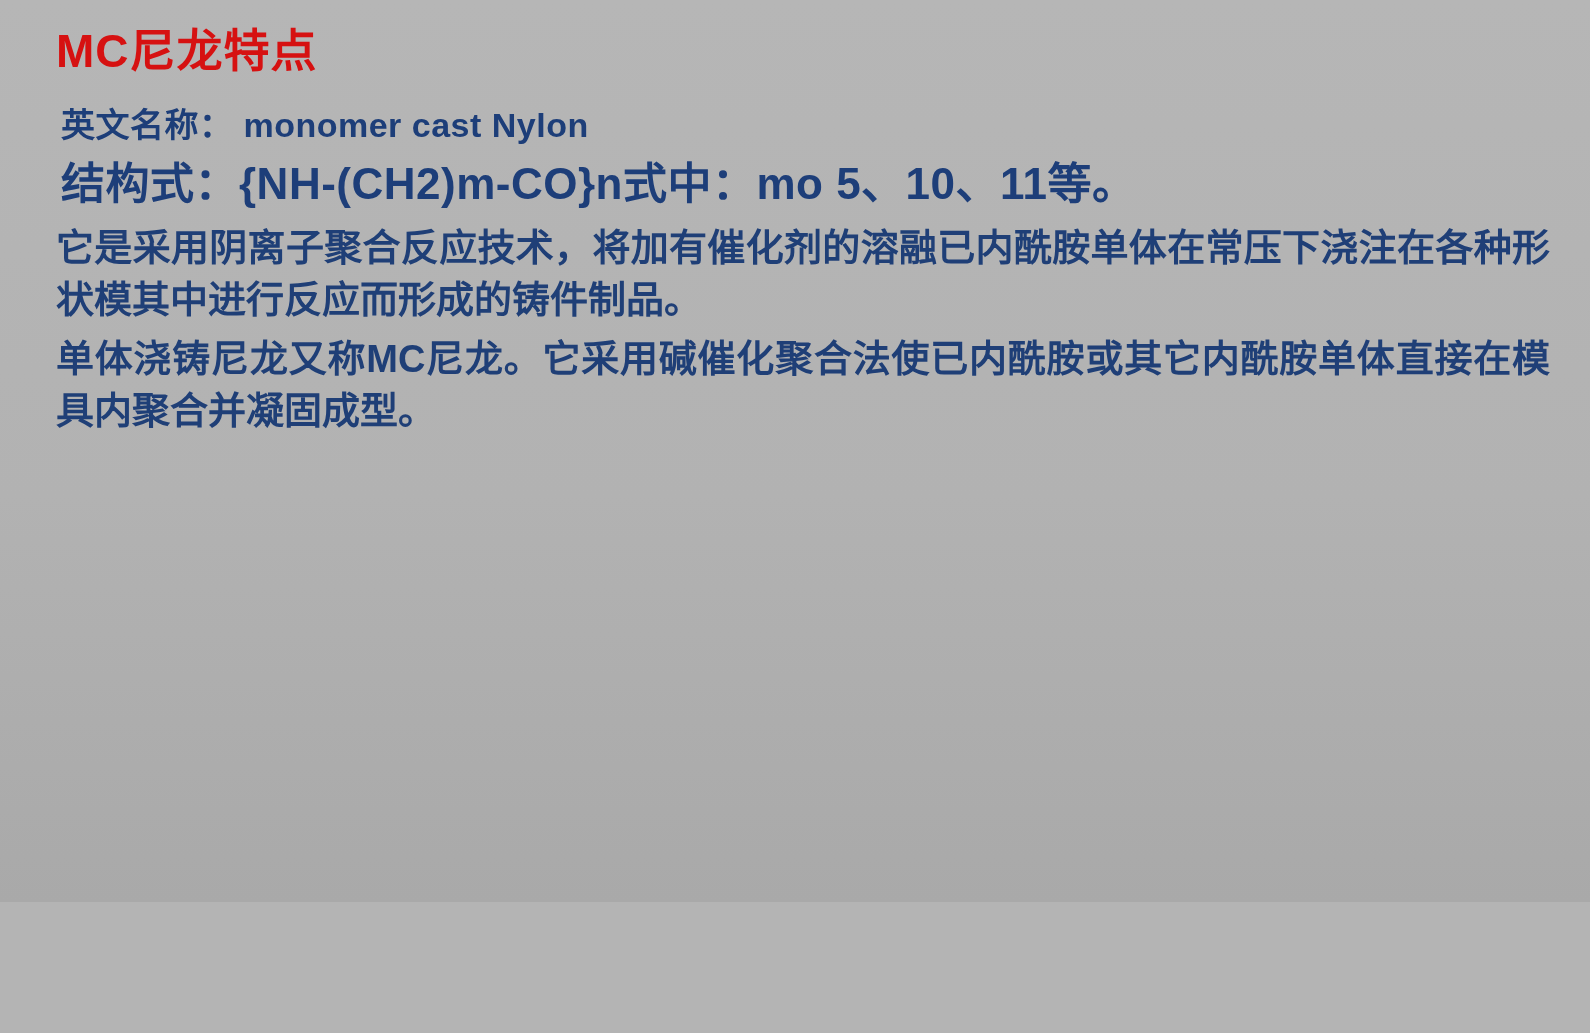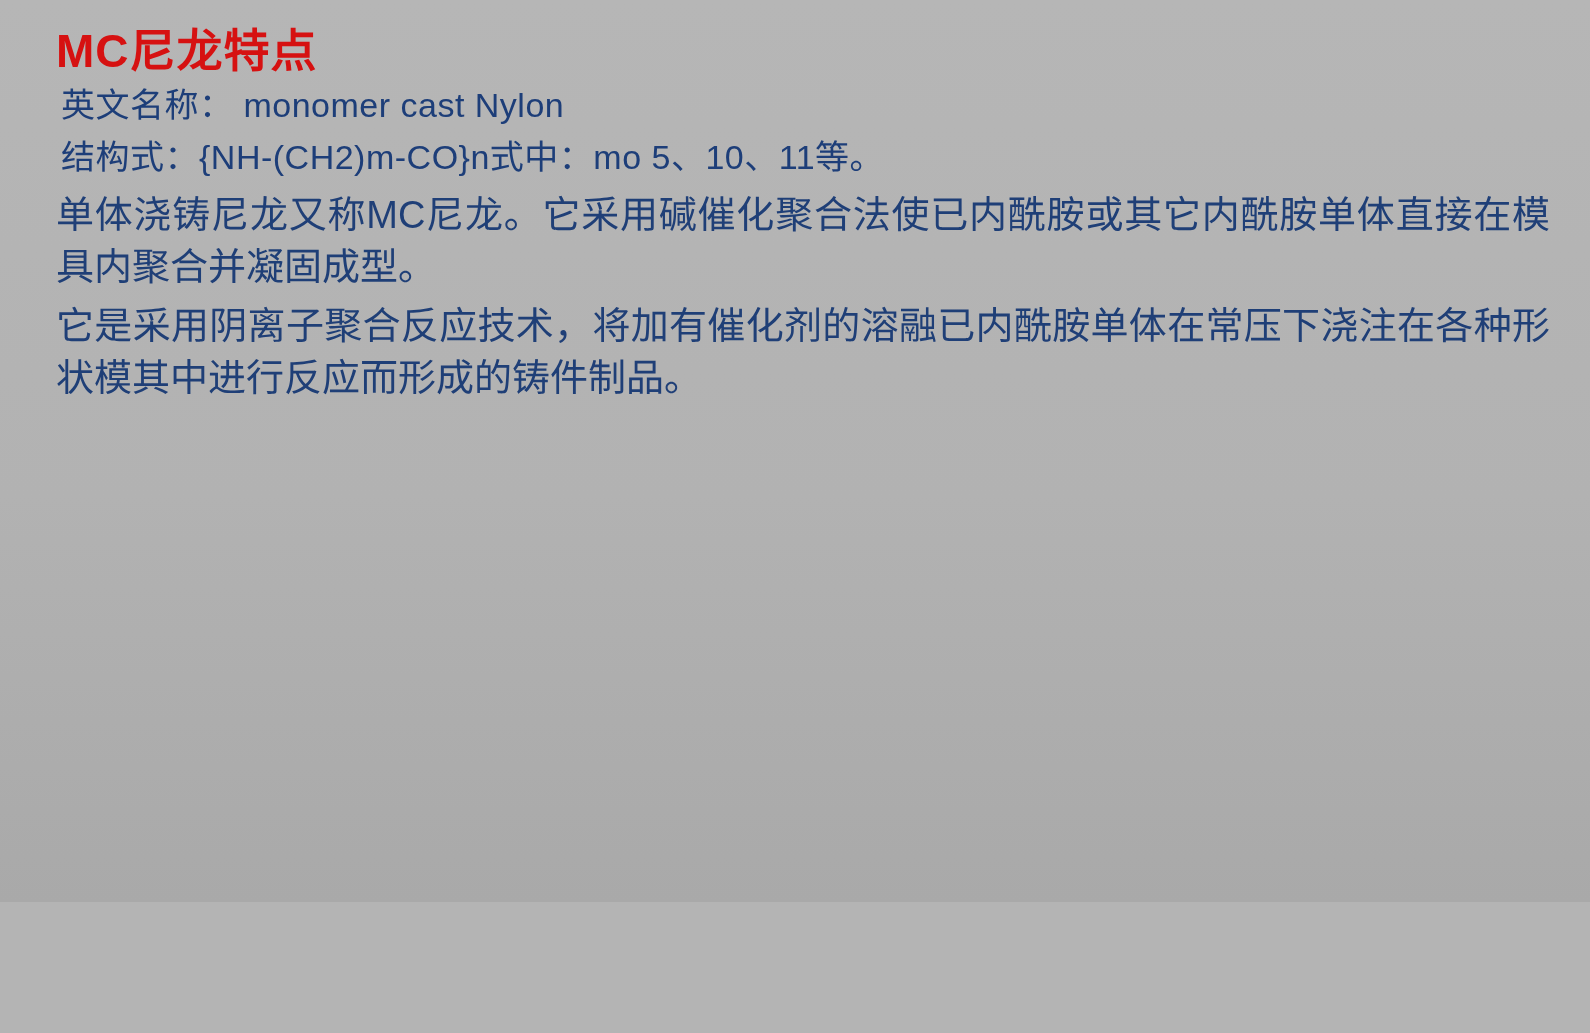--- a/index.html
+++ b/index.html
@@ -27,36 +27,37 @@
     top: 14px;
     font-size: 46px;
     font-weight: bold;
     color: #d61111;
     letter-spacing: 1px;
     white-space: nowrap;
   }
   .body-block {
     position: absolute;
     left: 56px;
-    top: 84px;
+    top: 104px;
     right: 40px;
     color: #1f3f77;
+    font-weight: bold;
   }
   .line {
     color: #1d3e79;
     line-height: 1.28;
   }
   .line-eng {
     font-size: 34px;
     letter-spacing: 0.5px;
     padding-left: 5px;
     margin-bottom: 8px;
   }
   .line-struct {
-    font-size: 34px;
+    font-size: 44px;
     letter-spacing: 0.5px;
     padding-left: 5px;
     margin-bottom: 10px;
   }
   .para {
     font-size: 38px;
     line-height: 1.38;
     margin-bottom: 6px;
     text-align: justify;
     text-justify: inter-character;
@@ -72,20 +73,20 @@
 <div class="slide">
 
   <div class="title">MC尼龙特点</div>
 
   <div class="body-block">
 
     <div class="line line-eng">英文名称： monomer cast Nylon</div>
 
     <div class="line line-struct">结构式：{NH-(CH2)m-CO}n式中：mo 5、10、11等。</div>
 
+    <div class="para">它是采用阴离子聚合反应技术，将加有催化剂的溶融已内酰胺单体在常压下浇注在各种形状模其中进行反应而形成的铸件制品。</div>
+
     <div class="para">单体浇铸尼龙又称MC尼龙。它采用碱催化聚合法使已内酰胺或其它内酰胺单体直接在模具内聚合并凝固成型。</div>
-
-    <div class="para">它是采用阴离子聚合反应技术，将加有催化剂的溶融已内酰胺单体在常压下浇注在各种形状模其中进行反应而形成的铸件制品。</div>
 
 
 
   </div>
 </div>
 
 </body></html>

